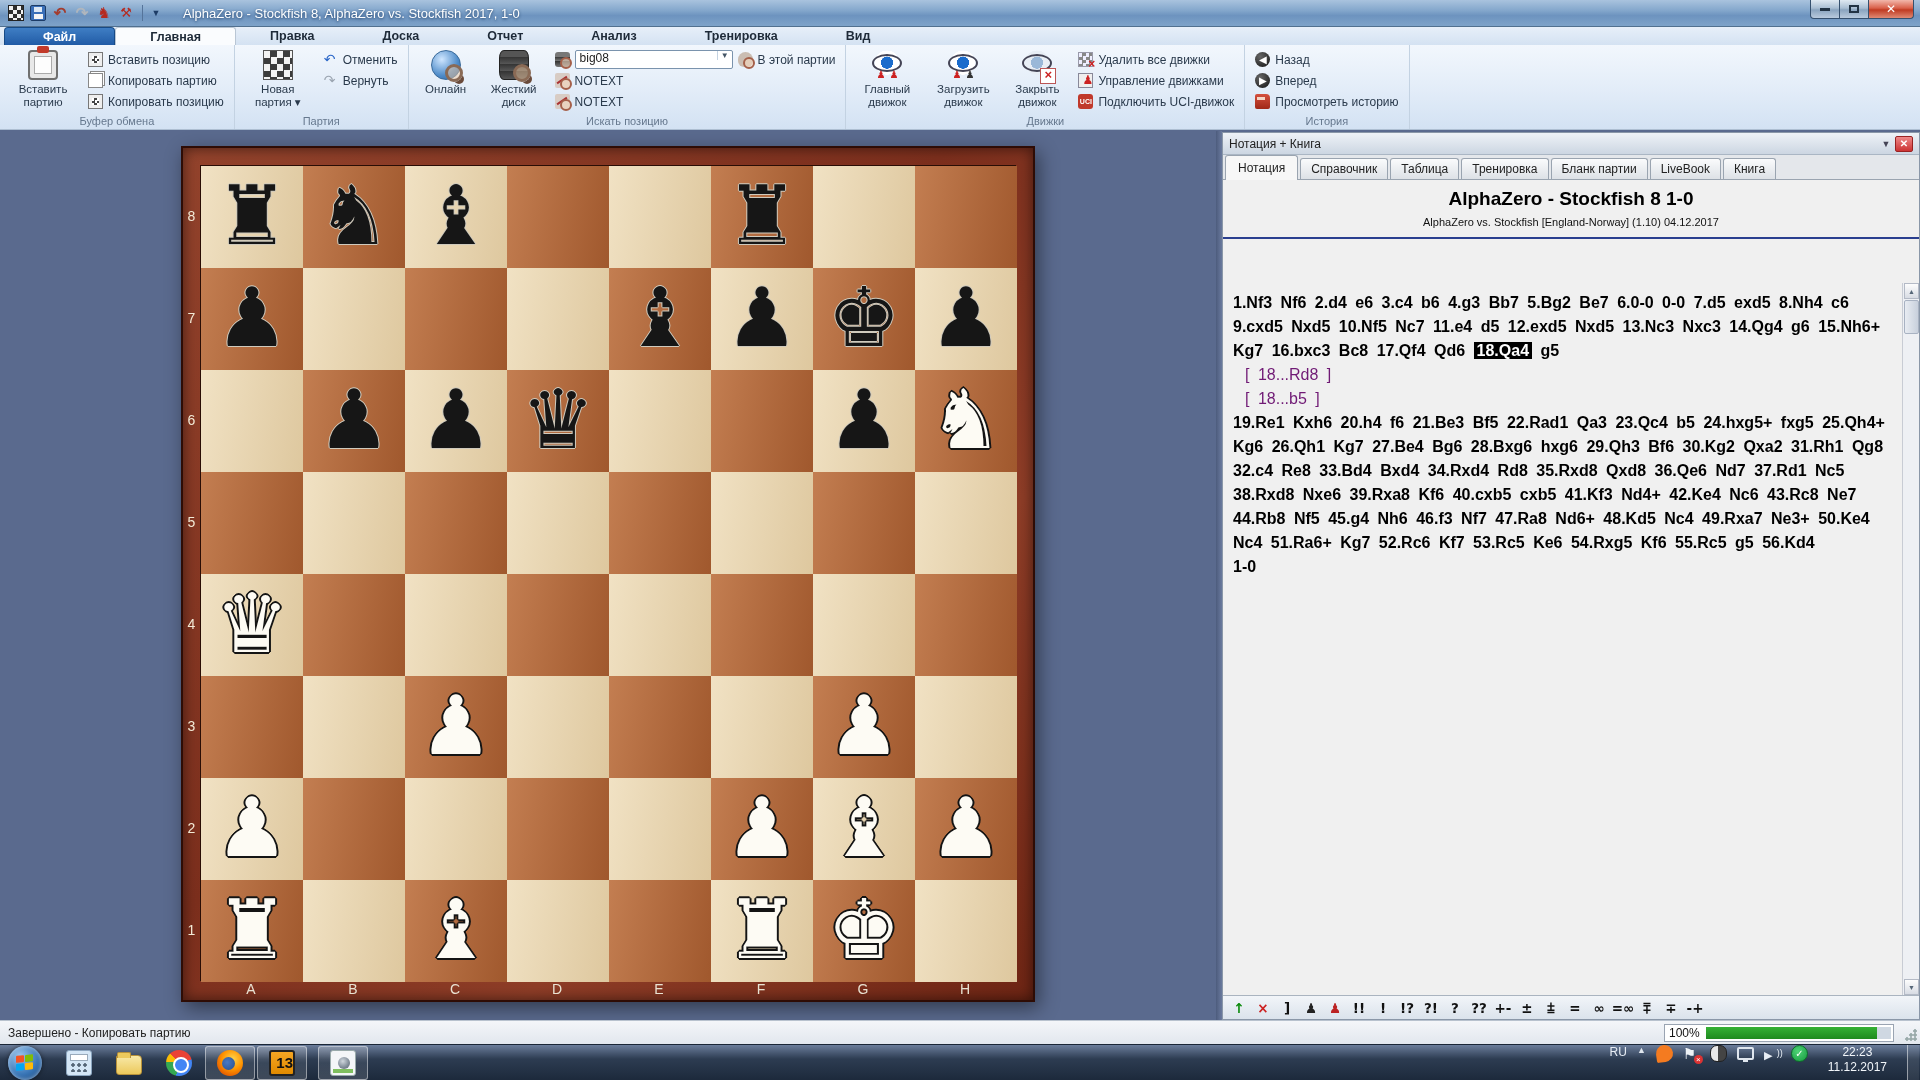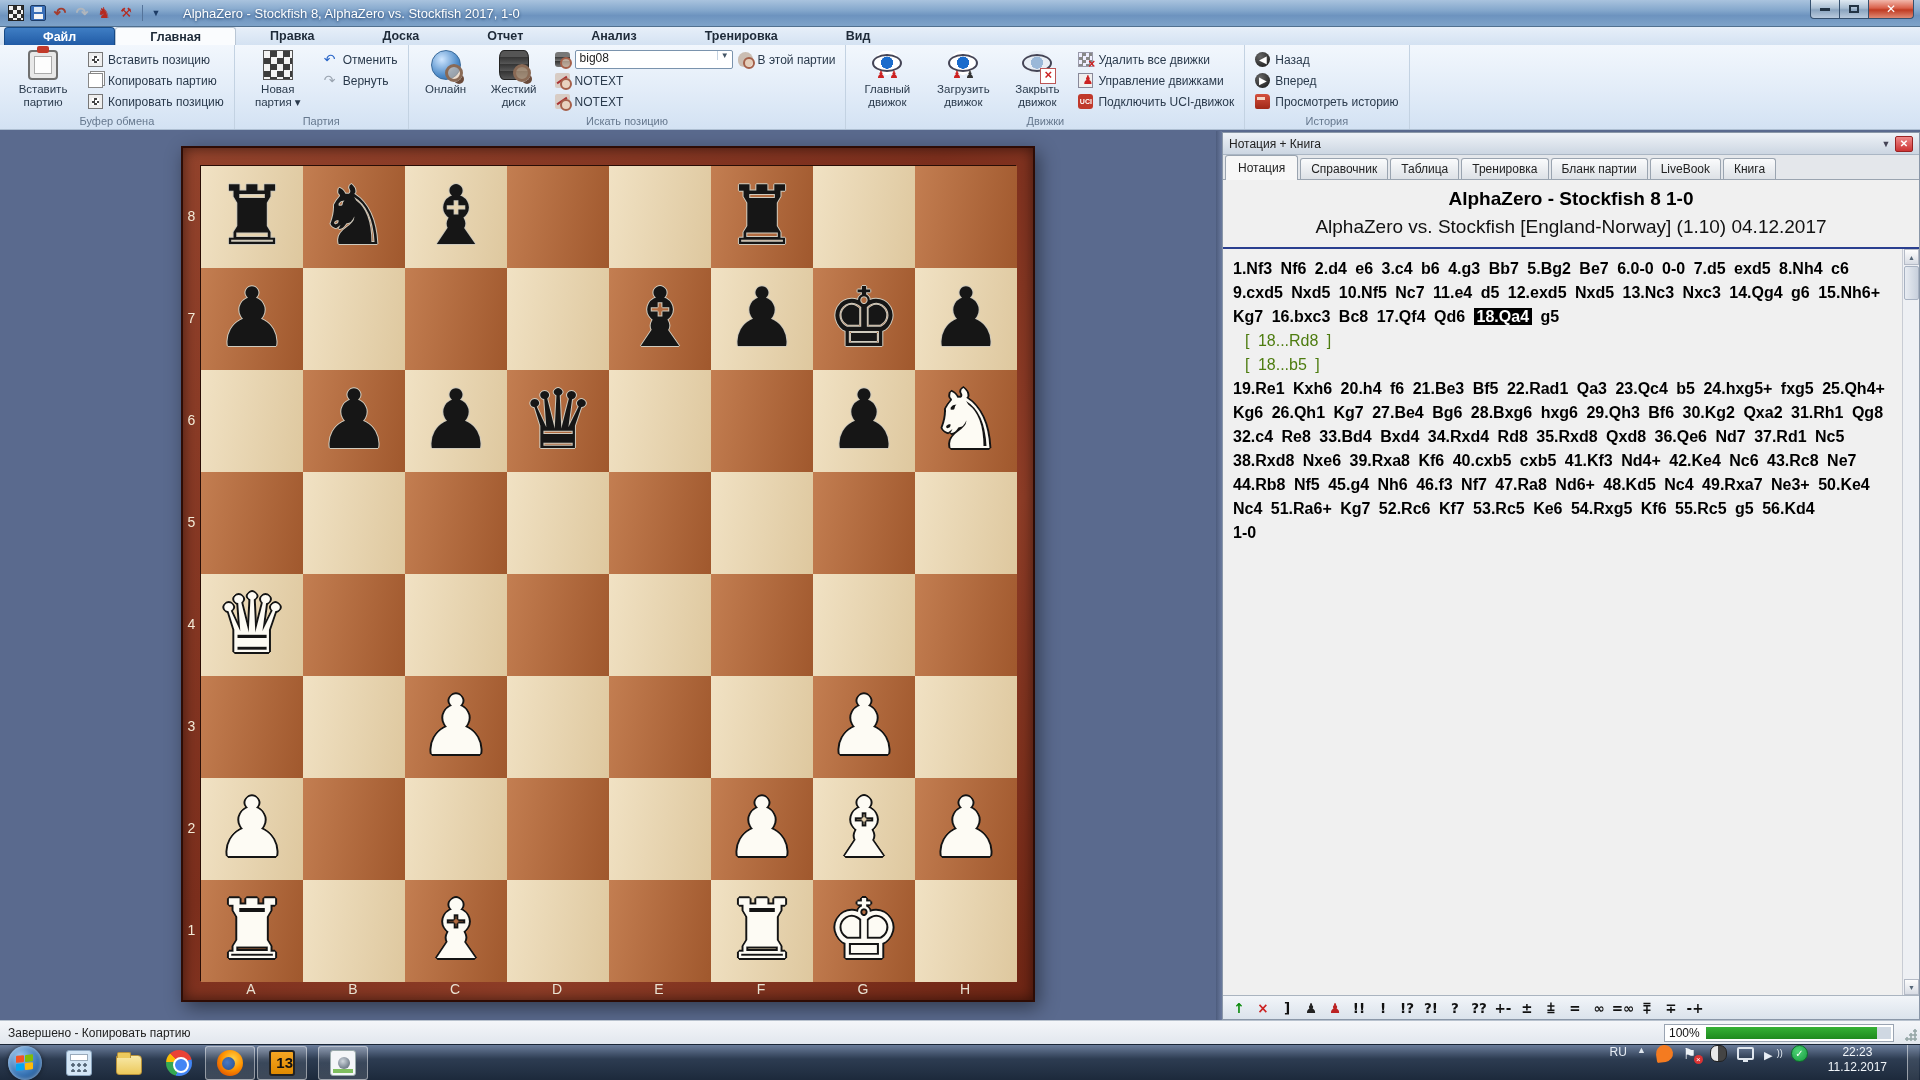--- a/index.html
+++ b/index.html
@@ -121,25 +121,25 @@
   #np-title { height:22px; background:linear-gradient(#eef2f7,#ccd6e2); border-bottom:1px solid #aab6c4; display:flex; align-items:center; font-size:12px; color:#222; padding:0 6px; }
   #np-title .spacer { flex:1; }
   .np-tbtn { width:18px; height:16px; display:flex; align-items:center; justify-content:center; font-size:9px; color:#445; }
   .np-tbtn.close { background:linear-gradient(#e88,#c33); color:#fff; border:1px solid #922; border-radius:2px; font-size:10px; font-weight:bold; }
   #np-tabs { height:25px; background:#e4e7eb; display:flex; align-items:flex-end; padding-left:2px; border-bottom:1px solid #9aa4b0; }
   .ntab { font-size:12px; color:#222; padding:3px 10px; border:1px solid #9aa4b0; border-bottom:none; border-radius:3px 3px 0 0;
     background:linear-gradient(#fafbfc,#dde1e6); margin-right:2px; }
   .ntab.active { background:#f7f7f7; padding:5px 12px; position:relative; top:1px; font-weight:normal; }
   #np-header { padding:8px 10px 9px 10px; border-bottom:2px solid #2a3f8f; background:#f0f0f0; }
   #game-title { text-align:center; font-size:19px; font-weight:bold; color:#000; }
-  #game-subtitle { text-align:center; font-size:19px; color:#111; margin-top:6px; }
-  #np-moves { position:relative; flex:1; overflow:hidden; }
+  #game-subtitle { text-align:center; font-size:11px; color:#111; margin-top:6px; }
+  #np-moves { position:relative; flex:1; overflow:hidden;margin-top:44px; }
   #moves-text { position:absolute; left:10px; top:8px; right:24px; font-size:16px; font-weight:bold; color:#000; line-height:24px; word-spacing:4px; }
   #moves-text .hl { background:#000; color:#fff; padding:0 3px; }
-  #moves-text .variation { font-weight:normal; color:#4d7c0f; margin-left:12px; line-height:24px; }
+  #moves-text .variation { font-weight:normal; color:#701a75; margin-left:12px; line-height:24px; }
   #moves-text .result { font-weight:bold; }
   #np-scroll { position:absolute; right:0; top:0; bottom:0; width:17px; background:#eef0f4; border-left:1px solid #c8ccd4; }
   .scr-arrow { position:absolute; left:1px; width:15px; height:16px; background:linear-gradient(#fdfdfd,#d8dce4); border:1px solid #b4bac6; color:#567; font-size:7px; text-align:center; line-height:15px; }
   .scr-arrow.up { top:0; } .scr-arrow.down { bottom:0; }
   #scr-thumb { position:absolute; left:1px; top:17px; width:15px; height:34px; background:linear-gradient(90deg,#e8ecf2,#c8d0dc); border:1px solid #a8b2c2; border-radius:2px; }
   #np-anntoolbar { height:24px; border-top:1px solid #aab4c0; background:linear-gradient(#f2f5f9,#dbe3ec); display:flex; align-items:center; gap:0; padding:0 4px; }
   .atb { min-width:24px; text-align:center; font-size:13.5px; font-weight:bold; color:#111; font-family:"DejaVu Sans",sans-serif; line-height:22px; }
 
   
   #statusbar { position:absolute; left:0; top:1020px; width:1920px; height:24px; background:linear-gradient(#f4f6f9,#e2e7ee); border-top:1px solid #b8c2ce; display:flex; align-items:center; }

